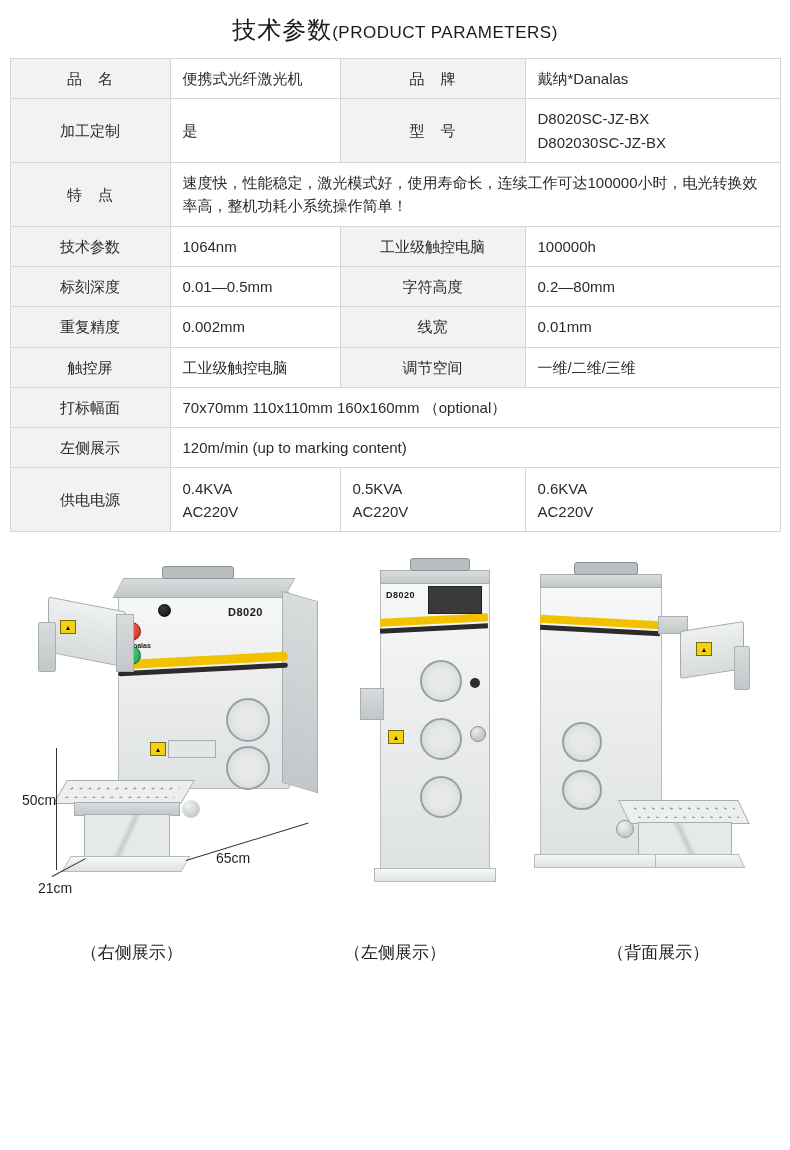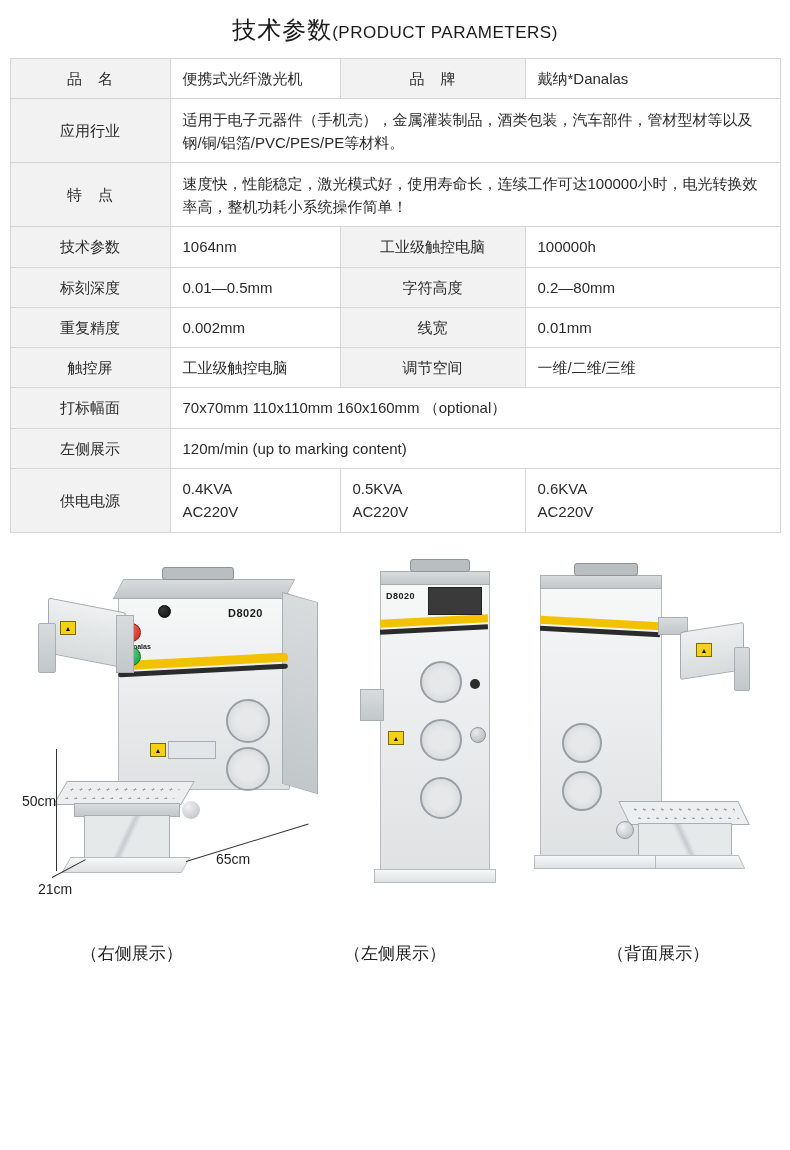--- a/index.html
+++ b/index.html
@@ -212,23 +212,26 @@
       <col style="width:185px">
       <col style="width:255px">
     </colgroup>
     <tbody>
       <tr class="row-h">
         <td class="lbl spaced">品    名</td>
         <td class="val">便携式光纤激光机</td>
         <td class="lbl spaced">品    牌</td>
         <td class="val">戴纳*Danalas</td>
       </tr>
-      <tr class="tall">
-        <td class="lbl">应用行业</td>
-        <td class="val multi" colspan="3">适用于电子元器件（手机壳），金属灌装制品，酒类包装，汽车部件，管材型材等以及钢/铜/铝箔/PVC/PES/PE等材料。</td>
+      <tr>
+        <td class="lbl">加工定制</td>
+        <td class="val">是</td>
+        <td class="lbl spaced">型    号</td>
+        <td class="val multi" style="white-space:pre-line">D8020SC-JZ-BX
+D802030SC-JZ-BX</td>
       </tr>
       <tr class="tall">
         <td class="lbl spaced">特    点</td>
         <td class="val multi" colspan="3">速度快，性能稳定，激光模式好，使用寿命长，连续工作可达100000小时，电光转换效率高，整机功耗小系统操作简单！</td>
       </tr>
       <tr class="row-h">
         <td class="lbl">技术参数</td>
         <td class="val">1064nm</td>
         <td class="lbl">工业级触控电脑</td>
         <td class="val">100000h</td>

